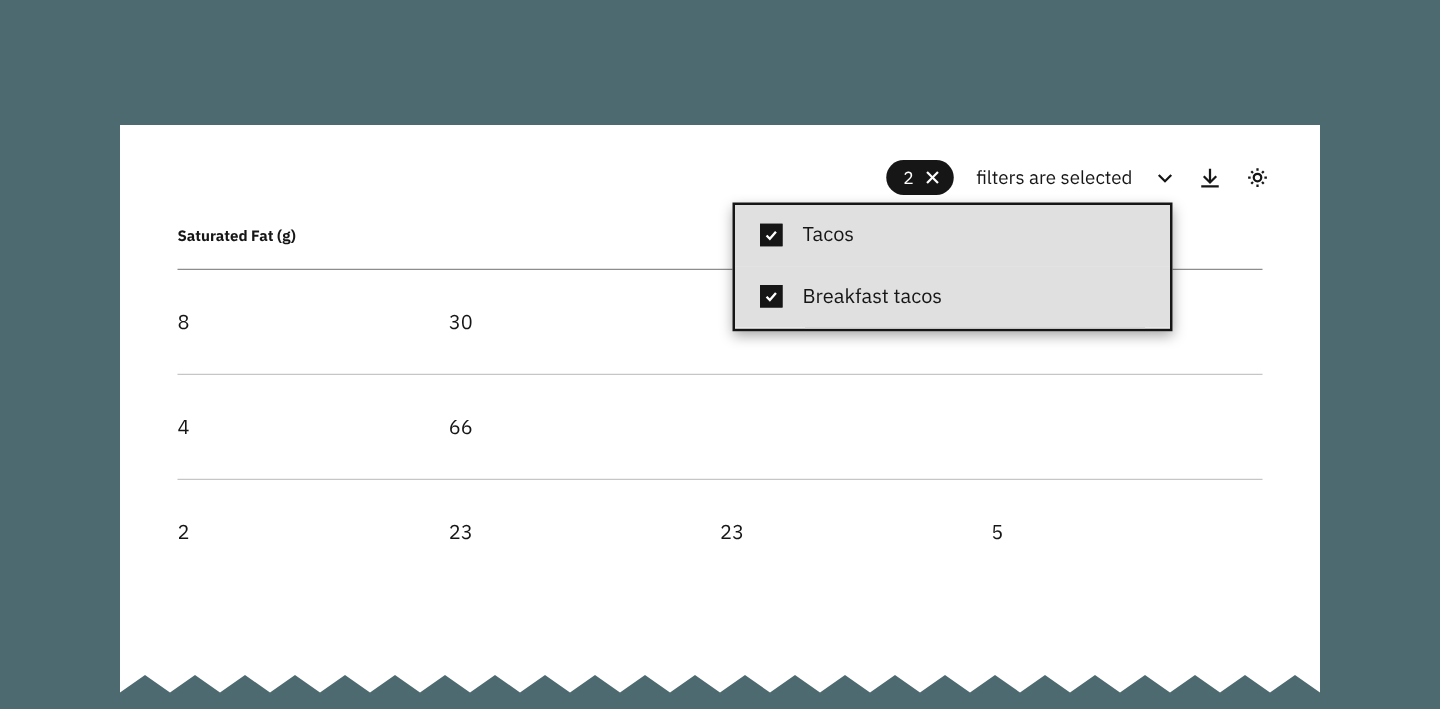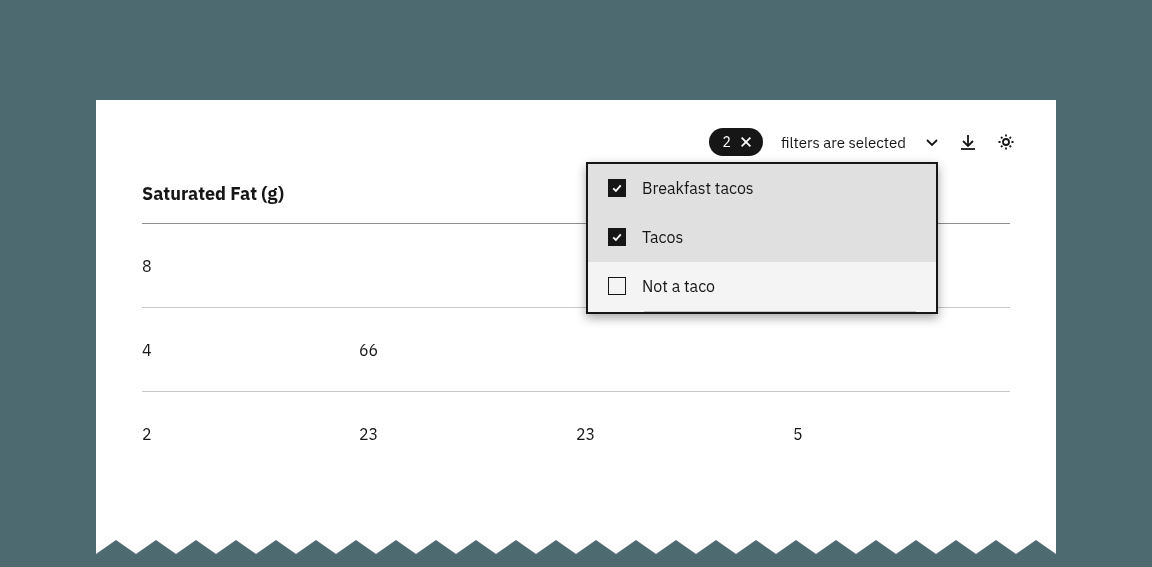--- a/index.html
+++ b/index.html
@@ -53,21 +53,21 @@
   .table {
     position: absolute;
     left: 46px;
     right: 46px;
     top: 82px;
   }
   .thead {
     display: grid;
     grid-template-columns: 1fr 1fr 1fr 1fr;
     font-weight: 700;
-    font-size: 18px;
+    font-size: 12px;
     color: #161616;
     padding-bottom: 18px;
     border-bottom: 1px solid #8d8d8d;
   }
   .row {
     display: grid;
     grid-template-columns: 1fr 1fr 1fr 1fr;
     font-size: 16px;
     color: #161616;
     height: 84px;
@@ -154,20 +154,21 @@
   </div>
 
   <div class="table">
     <div class="thead">
       <div>Saturated Fat (g)</div>
       <div></div>
       <div></div>
     </div>
     <div class="row">
       <div>8</div>
+      <div>30</div>
       <div></div>
       <div></div>
     </div>
     <div class="row">
       <div>4</div>
       <div>66</div>
       <div></div>
       <div></div>
     </div>
     <div class="row">
@@ -178,33 +179,29 @@
     </div>
   </div>
 
   <div class="dropdown">
     <div class="dd-item selected">
       <span class="checkbox checked">
         <svg viewBox="0 0 16 16" width="12" height="12" fill="none" stroke="currentColor" stroke-width="2.5">
             <polyline points="3,8.5 6.5,12 13,4.5"></polyline>
           </svg>
       </span>
-      <span>Breakfast tacos</span>
+      <span>Tacos</span>
     </div>
     <div class="dd-item selected">
       <span class="checkbox checked">
         <svg viewBox="0 0 16 16" width="12" height="12" fill="none" stroke="currentColor" stroke-width="2.5">
             <polyline points="3,8.5 6.5,12 13,4.5"></polyline>
           </svg>
       </span>
-      <span>Tacos</span>
-    </div>
-    <div class="dd-item">
-      <span class="checkbox"></span>
-      <span>Not a taco</span>
+      <span>Breakfast tacos</span>
     </div>
     <div class="dd-divider"></div>
   </div>
 
 </div>
 
 <div class="zigzag">
   <svg viewBox="0 0 960 28" preserveAspectRatio="none">
     <path fill="#4e6a71" d="M0,28 L0,14 L20,0 L40,14 L60,0 L80,14 L100,0 L120,14 L140,0 L160,14 L180,0 L200,14 L220,0 L240,14 L260,0 L280,14 L300,0 L320,14 L340,0 L360,14 L380,0 L400,14 L420,0 L440,14 L460,0 L480,14 L500,0 L520,14 L540,0 L560,14 L580,0 L600,14 L620,0 L640,14 L660,0 L680,14 L700,0 L720,14 L740,0 L760,14 L780,0 L800,14 L820,0 L840,14 L860,0 L880,14 L900,0 L920,14 L940,0 L960,14 L960,28 Z"></path>
   </svg>

